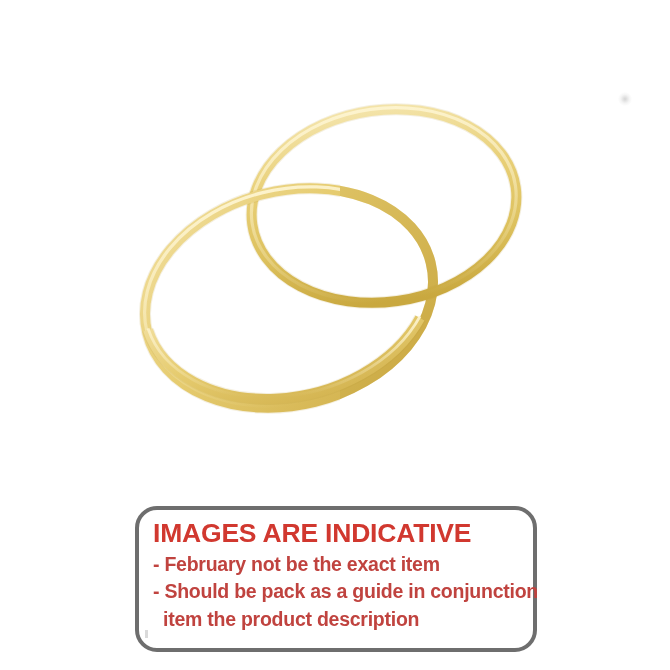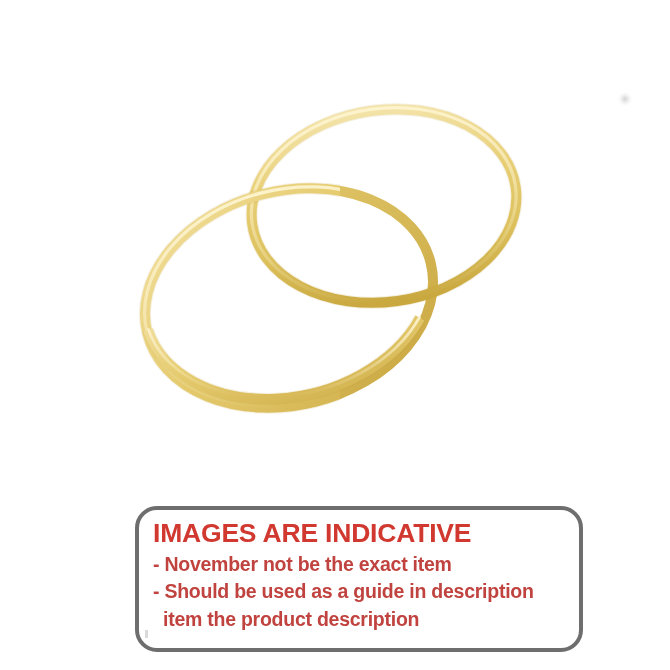--- a/index.html
+++ b/index.html
@@ -40,21 +40,21 @@
     width: 14px;
     height: 14px;
     background: radial-gradient(circle at 50% 50%, rgba(160,160,160,0.45) 0%, rgba(200,200,200,0.18) 45%, rgba(255,255,255,0) 72%);
   }
 
   
   #disclaimer-box {
     position: absolute;
     left: 135px;
     top: 506px;
-    width: 448px;
+    width: 402px;
     height: 146px;
     box-sizing: border-box;
     background: #ffffff;
     border: 4px solid #6e6e6e;
     border-radius: 22px;
   }
   #disclaimer-inner {
     position: absolute;
     left: 14px;
     top: 4px;
@@ -155,20 +155,20 @@
                  A 146 107 -14 0 0 420 316.4" fill="none" stroke="url(#tubeHilite)" stroke-width="2.8"></path>
       </g>
     </svg>
 
     <div id="corner-speck"></div>
   </div>
 
   <div id="disclaimer-box">
     <div id="disclaimer-inner">
       <div id="disclaimer-heading">IMAGES ARE INDICATIVE</div>
-      <div class="disclaimer-line">- November not be the exact item</div>
-      <div class="disclaimer-line">- Should be used as a guide in description</div>
+      <div class="disclaimer-line">- February not be the exact item</div>
+      <div class="disclaimer-line">- Should be pack as a guide in conjunction</div>
       <div class="disclaimer-line continuation">item the product description</div>
     </div>
     <div id="tiny-mark"></div>
   </div>
 
 </div>
 
 </body></html>

